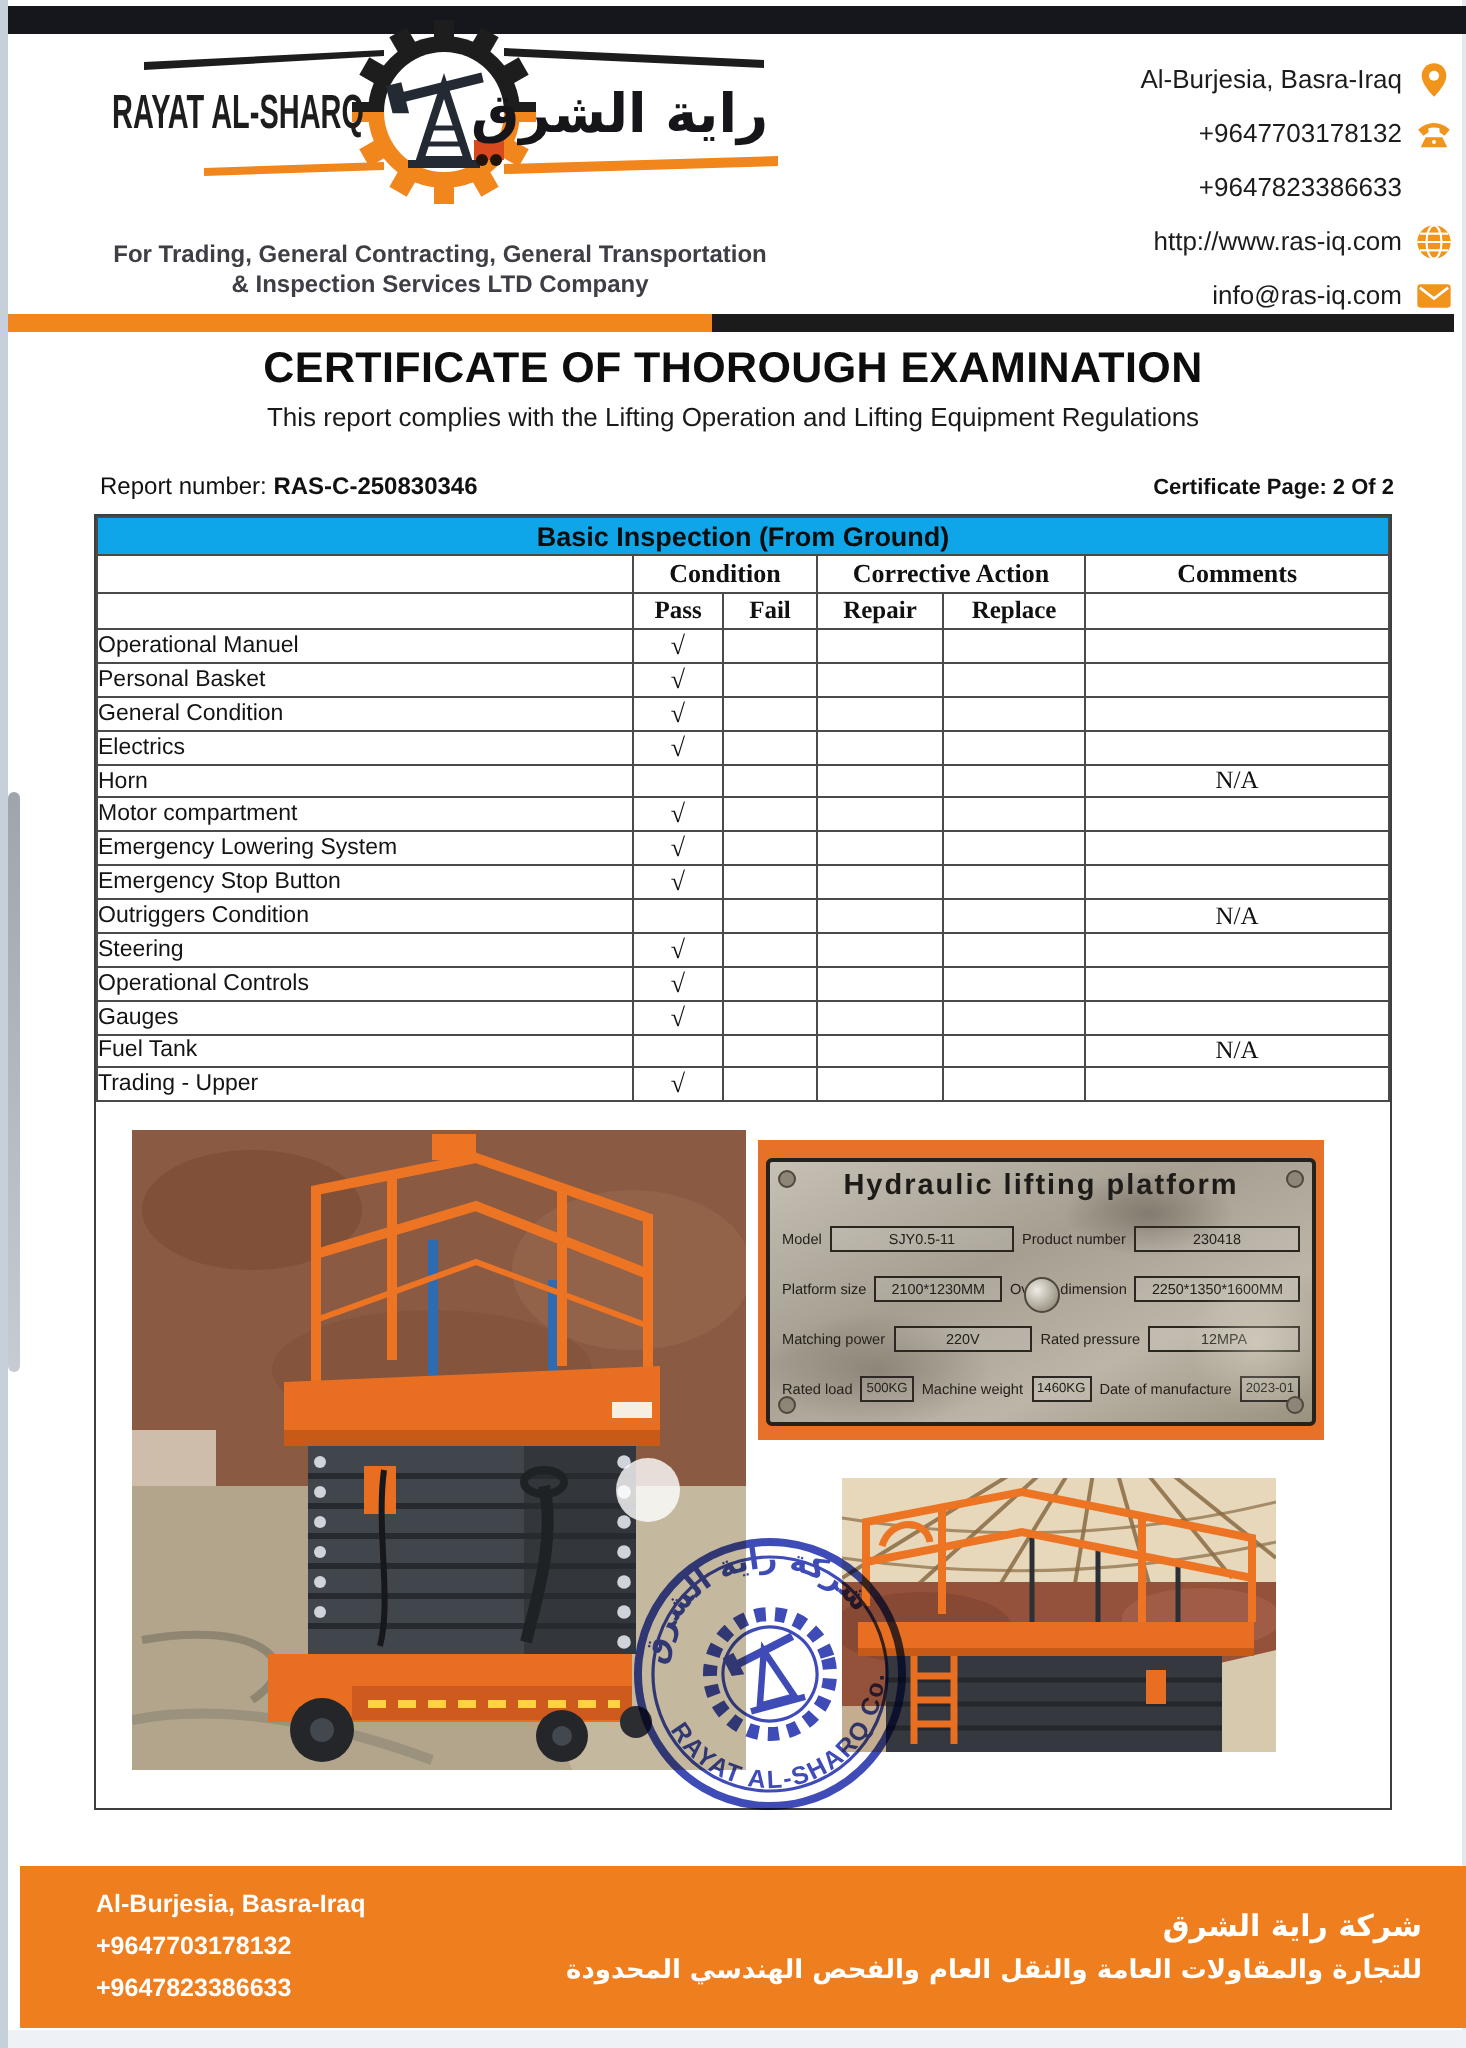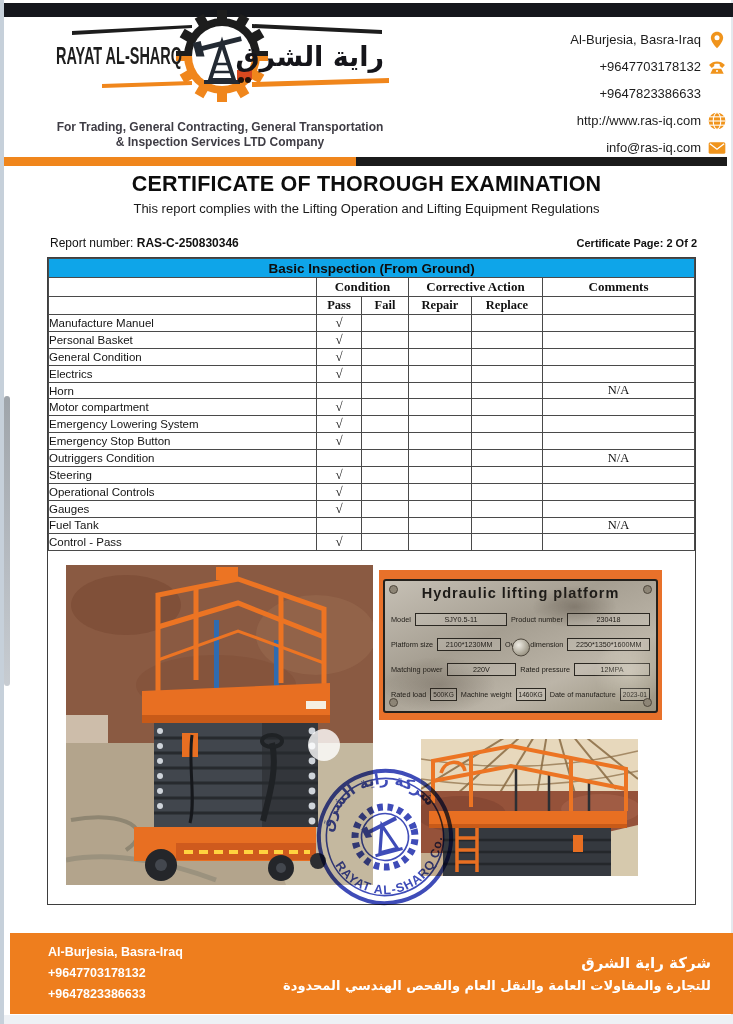--- a/index.html
+++ b/index.html
@@ -250,21 +250,21 @@
           <th></th>
           <th>Pass</th>
           <th>Fail</th>
           <th>Repair</th>
           <th>Replace</th>
           <th></th>
         </tr>
       </thead>
       <tbody id="insp-body">
           <tr>
-            <td class="item">Manufacture Manuel</td>
+            <td class="item">Operational Manuel</td>
             <td class="mark">√</td>
             <td class="mark"></td>
             <td class="mark"></td>
             <td class="mark"></td>
             <td class="comment"></td>
           </tr>
           <tr>
             <td class="item">Personal Basket</td>
             <td class="mark">√</td>
             <td class="mark"></td>
@@ -354,21 +354,21 @@
           </tr>
           <tr>
             <td class="item">Fuel Tank</td>
             <td class="mark"></td>
             <td class="mark"></td>
             <td class="mark"></td>
             <td class="mark"></td>
             <td class="comment">N/A</td>
           </tr>
           <tr>
-            <td class="item">Control - Pass</td>
+            <td class="item">Trading - Upper</td>
             <td class="mark">√</td>
             <td class="mark"></td>
             <td class="mark"></td>
             <td class="mark"></td>
             <td class="comment"></td>
           </tr>
         </tbody>
     </table>
 
     <div class="photos">

